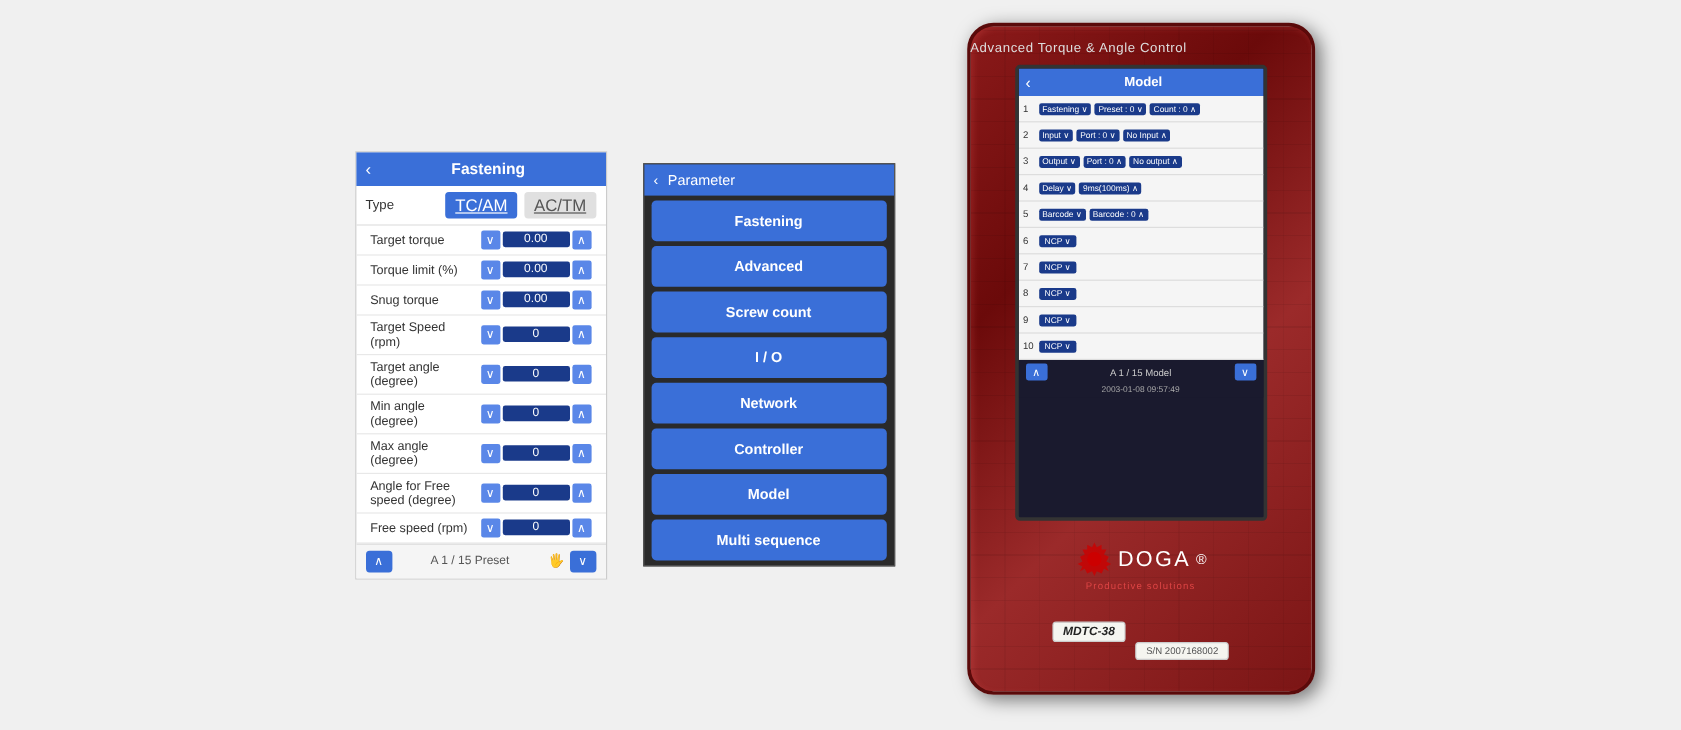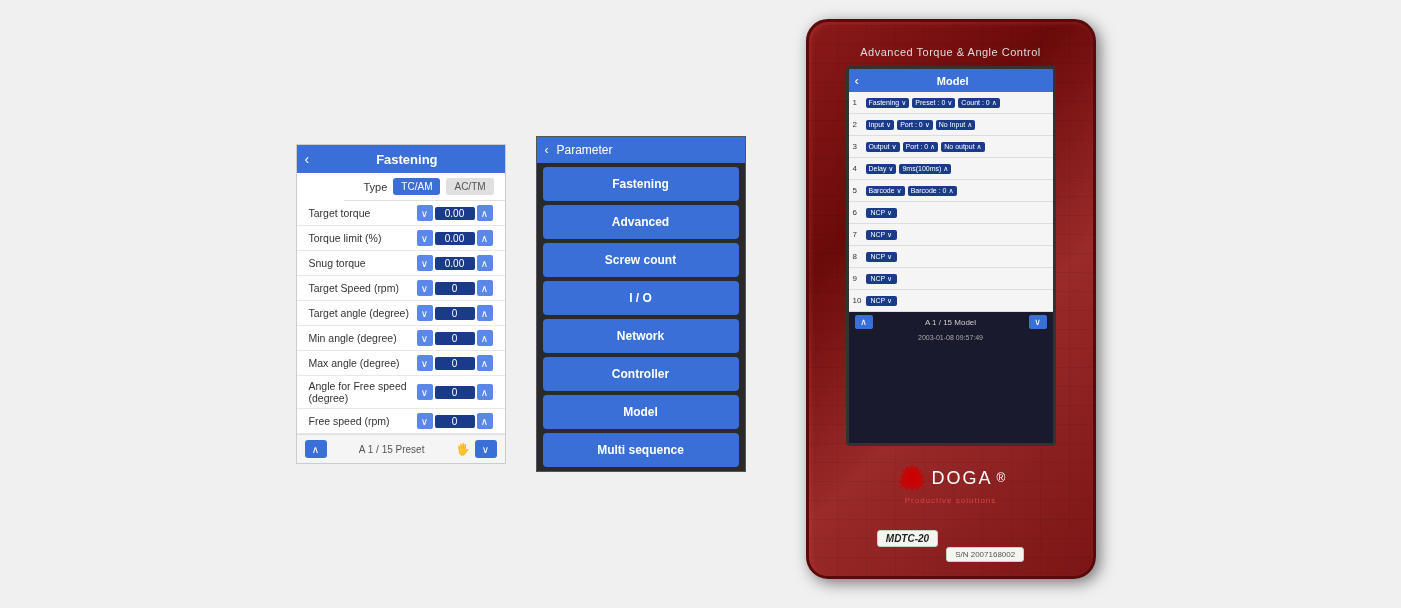--- a/index.html
+++ b/index.html
@@ -37,36 +37,36 @@
     }
     .panel-header .title {
       font-size: 13px;
       font-weight: bold;
       flex: 1;
       text-align: center;
     }
     .type-row {
       display: flex;
       align-items: center;
-      padding: 5px 20px;
+      padding: 5px 8px;
       border-bottom: 1px solid #e0e0e0;
       gap: 6px;
-      margin-left: 47px;
     }
     .type-label {
       flex: 1;
       color: #333;
       font-size: 11px;
     }
     .type-btn {
       padding: 3px 8px;
       border: none;
       border-radius: 3px;
-      font-size: 10px;
-      cursor: pointer;
+      font-size: 14px;
+      cursor: pointer;
+      text-decoration: underline;
     }
     .type-btn.active {
       background: #3a6fd8;
       color: #fff;
     }
     .type-btn.inactive {
       background: #e0e0e0;
       color: #555;
     }
     .param-row {
@@ -95,21 +95,21 @@
       display: flex;
       align-items: center;
       justify-content: center;
       font-size: 10px;
       cursor: pointer;
       border-radius: 2px;
     }
     .param-ctrl .value-box {
       background: #1a3a8a;
       color: #fff;
-      width: 40px;
+      width: 56px;
       text-align: center;
       font-size: 10px;
       padding: 1px 2px;
       border-radius: 2px;
     }
     .panel-footer {
       display: flex;
       align-items: center;
       padding: 5px 8px;
       background: #f5f5f5;
@@ -176,24 +176,24 @@
       width: 290px;
       height: 560px;
       background: linear-gradient(135deg, #8b1a1a 0%, #6b0a0a 30%, #9b2a2a 60%, #7b1515 100%);
       border-radius: 22px;
       position: relative;
       box-shadow: 4px 4px 15px rgba(0,0,0,0.5), inset 2px 2px 5px rgba(255,100,100,0.2);
       border: 3px solid #5a0a0a;
       margin: 0 auto;
     }
     .device-title {
-      text-align: center;
+      text-align: left;
       color: #ddd;
       font-size: 11px;
-      padding-top: 24px;
+      padding-top: 12px;
       letter-spacing: 0.5px;
     }
     .device-screen {
       width: 210px;
       height: 380px;
       background: #1a1a2e;
       margin: 8px auto;
       border-radius: 4px;
       border: 3px solid #333;
       overflow: hidden;
@@ -569,18 +569,18 @@
             <circle cx="16" cy="16" r="6" fill="#cc0000"></circle>
             <path d="M16 2 L18 6 L22 4 L22 8 L26 8 L24 12 L28 14 L26 18 L30 20 L26 22 L28 26 L24 24 L22 28 L18 26 L16 30 L14 26 L10 28 L8 24 L4 26 L6 22 L2 20 L6 18 L4 14 L8 12 L6 8 L10 8 L10 4 L14 6 Z" fill="#cc0000" opacity="0.8"></path>
             <circle cx="16" cy="16" r="4" fill="#cc0000"></circle>
           </svg>
           <span class="doga-text">DOGA</span>
           <span class="doga-registered">®</span>
         </div>
         <div class="doga-subtitle">Productive solutions</div>
       </div>
       <div class="device-bottom">
-        <span class="model-badge">MDTC-20</span>
+        <span class="model-badge">MDTC-38</span>
         <span class="serial-badge">S/N 2007168002</span>
       </div>
     </div>
   </div>
 </div>
 
 </body></html>

